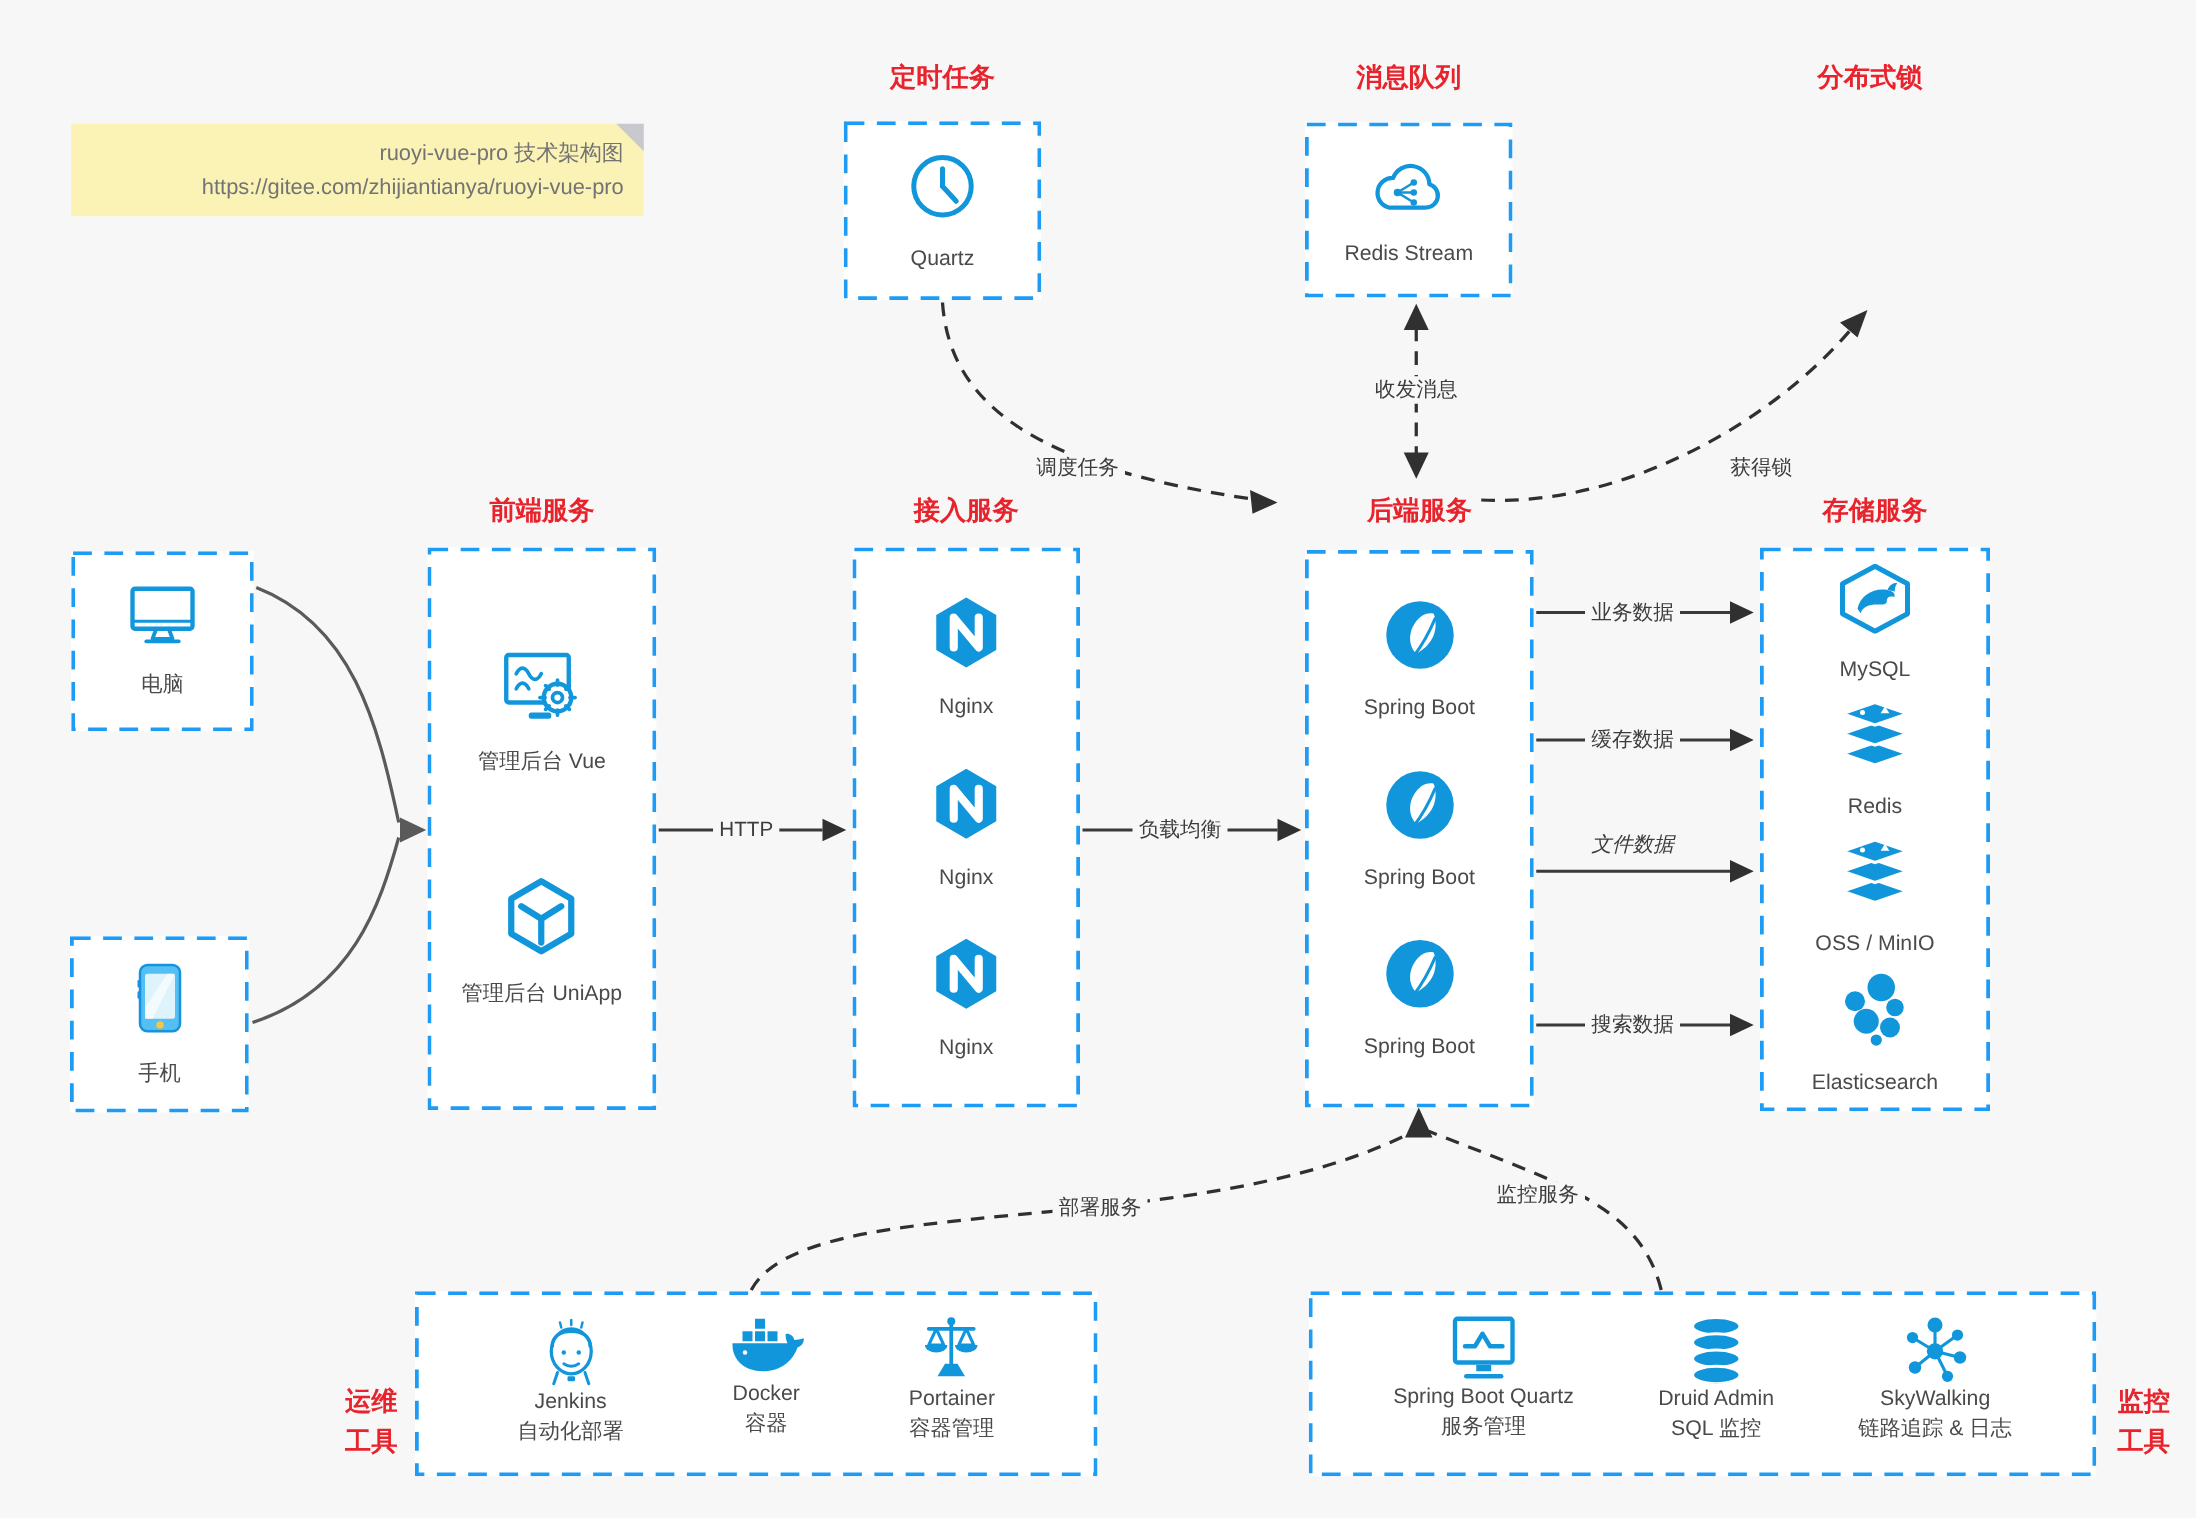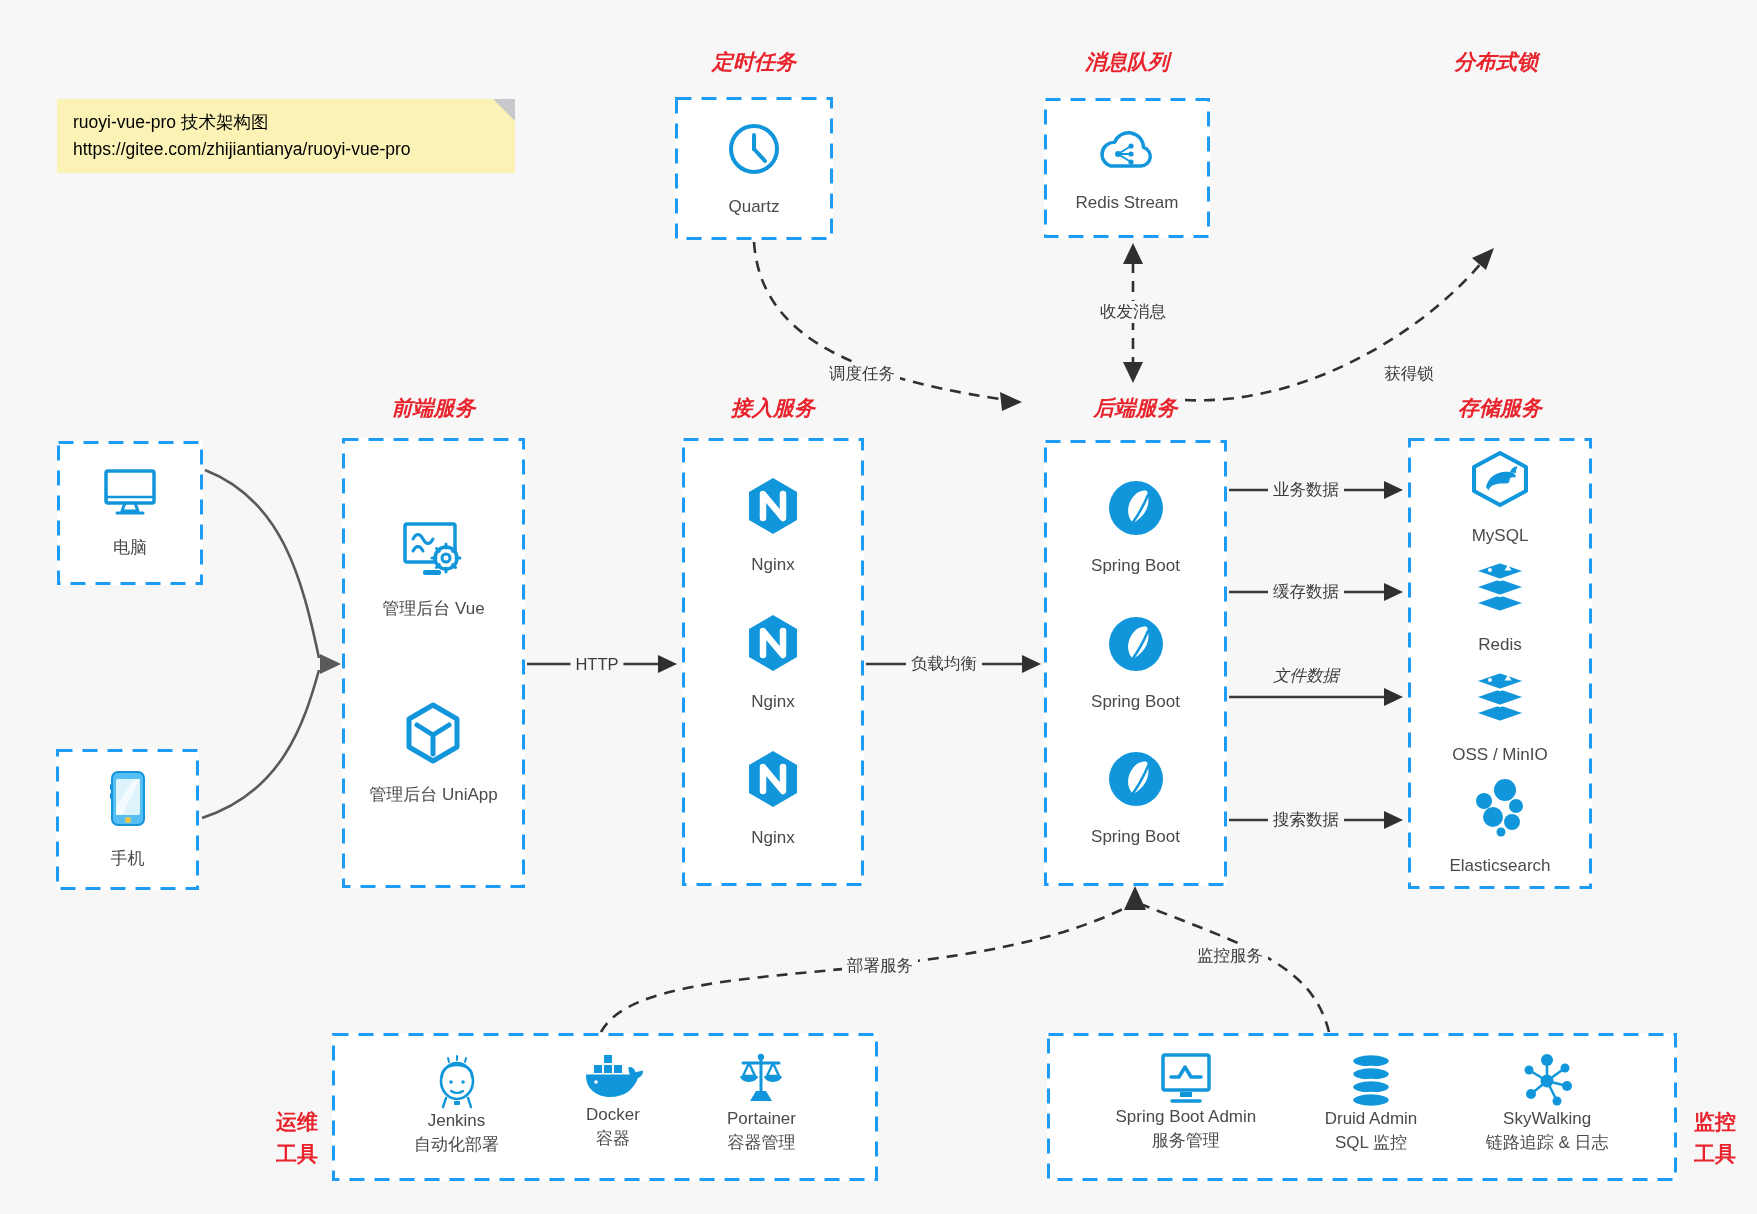--- a/index.html
+++ b/index.html
@@ -18,21 +18,21 @@
   
   .wires{position:absolute;left:0;top:0;z-index:1;pointer-events:none;}
   .wire{stroke:#3a3a3a;fill:none;stroke-width:2.5;}
   .wire-d{stroke:#303030;fill:none;stroke-width:2.6;stroke-dasharray:11 8;}
   .wire-g{stroke:#5a5a5a;fill:none;stroke-width:2.6;}
   .head{fill:#303030;}
   .head-g{fill:#5a5a5a;}
 
   
   .gtitle{position:absolute;font-size:21px;font-weight:bold;color:var(--red);
-          text-align:center;white-space:nowrap;z-index:3;font-style:italic;}
+          text-align:center;white-space:nowrap;z-index:3;}
   .side-label{position:absolute;font-size:21px;font-weight:bold;color:var(--red);
           line-height:1.5;z-index:3;margin-top:36px;}
 
   
   .elabel{position:absolute;transform:translate(-50%,-50%);background:var(--bg);
           padding:0 5px;font-size:16.5px;color:#3c3c3c;white-space:nowrap;z-index:5;}
 
   
   .vcol{display:flex;flex-direction:column;justify-content:space-evenly;align-items:center;height:100%;}
   .hrow{display:flex;justify-content:space-evenly;align-items:flex-start;height:100%;padding-top:18px;box-sizing:border-box;}
@@ -44,21 +44,21 @@
 
   
   .sk{stroke:var(--blue);fill:none;stroke-linecap:round;stroke-linejoin:round;}
   .fb{fill:var(--blue);}
   .fw{fill:#fff;}
   .skw{stroke:#fff;fill:none;stroke-linecap:round;stroke-linejoin:round;}
 
   
   .note{position:absolute;left:57px;top:99px;width:458px;box-sizing:border-box;
         background:var(--note);padding:10px 16px;z-index:3;}
-  .note div{font-size:17.5px;line-height:1.55;color:#000000;white-space:nowrap;}
+  .note div{font-size:17.5px;line-height:1.55;color:#737373;white-space:nowrap;text-align:right;}
   .note-corner{position:absolute;top:0;right:0;width:0;height:0;
         border-top:22px solid #c7c9cd;border-left:22px solid transparent;}
 </style>
 </head>
 <body>
 
 <div class="canvas">
 
   <svg class="wires" width="1757" height="1214">
 
@@ -432,21 +432,21 @@
     <div class="hrow">
       <div class="bitem">
         <span class="icon">
           <svg width="56" height="54" viewBox="0 0 56 54">
             <rect class="sk" x="5" y="4" width="46" height="35" rx="2" stroke-width="3.5"></rect>
             <polyline class="sk" points="13,26 21,26 27,16 33,26 43,26" stroke-width="3.5"></polyline>
             <rect class="fb" x="22" y="41" width="12" height="5"></rect>
             <line class="sk" x1="14" y1="50" x2="42" y2="50" stroke-width="3.5"></line>
           </svg>
         </span>
-        <span class="node-label">Spring Boot Admin</span>
+        <span class="node-label">Spring Boot Quartz</span>
         <span class="node-label">服务管理</span>
       </div>
       <div class="bitem">
         <span class="icon">
           <svg width="52" height="56" viewBox="0 0 52 56">
             <ellipse class="fb" cx="26" cy="10" rx="19" ry="7" stroke="#fff" stroke-width="2.5"></ellipse>
             <ellipse class="fb" cx="26" cy="23" rx="19" ry="7" stroke="#fff" stroke-width="2.5"></ellipse>
             <ellipse class="fb" cx="26" cy="36" rx="19" ry="7" stroke="#fff" stroke-width="2.5"></ellipse>
             <ellipse class="fb" cx="26" cy="49" rx="19" ry="7" stroke="#fff" stroke-width="2.5"></ellipse>
           </svg>

